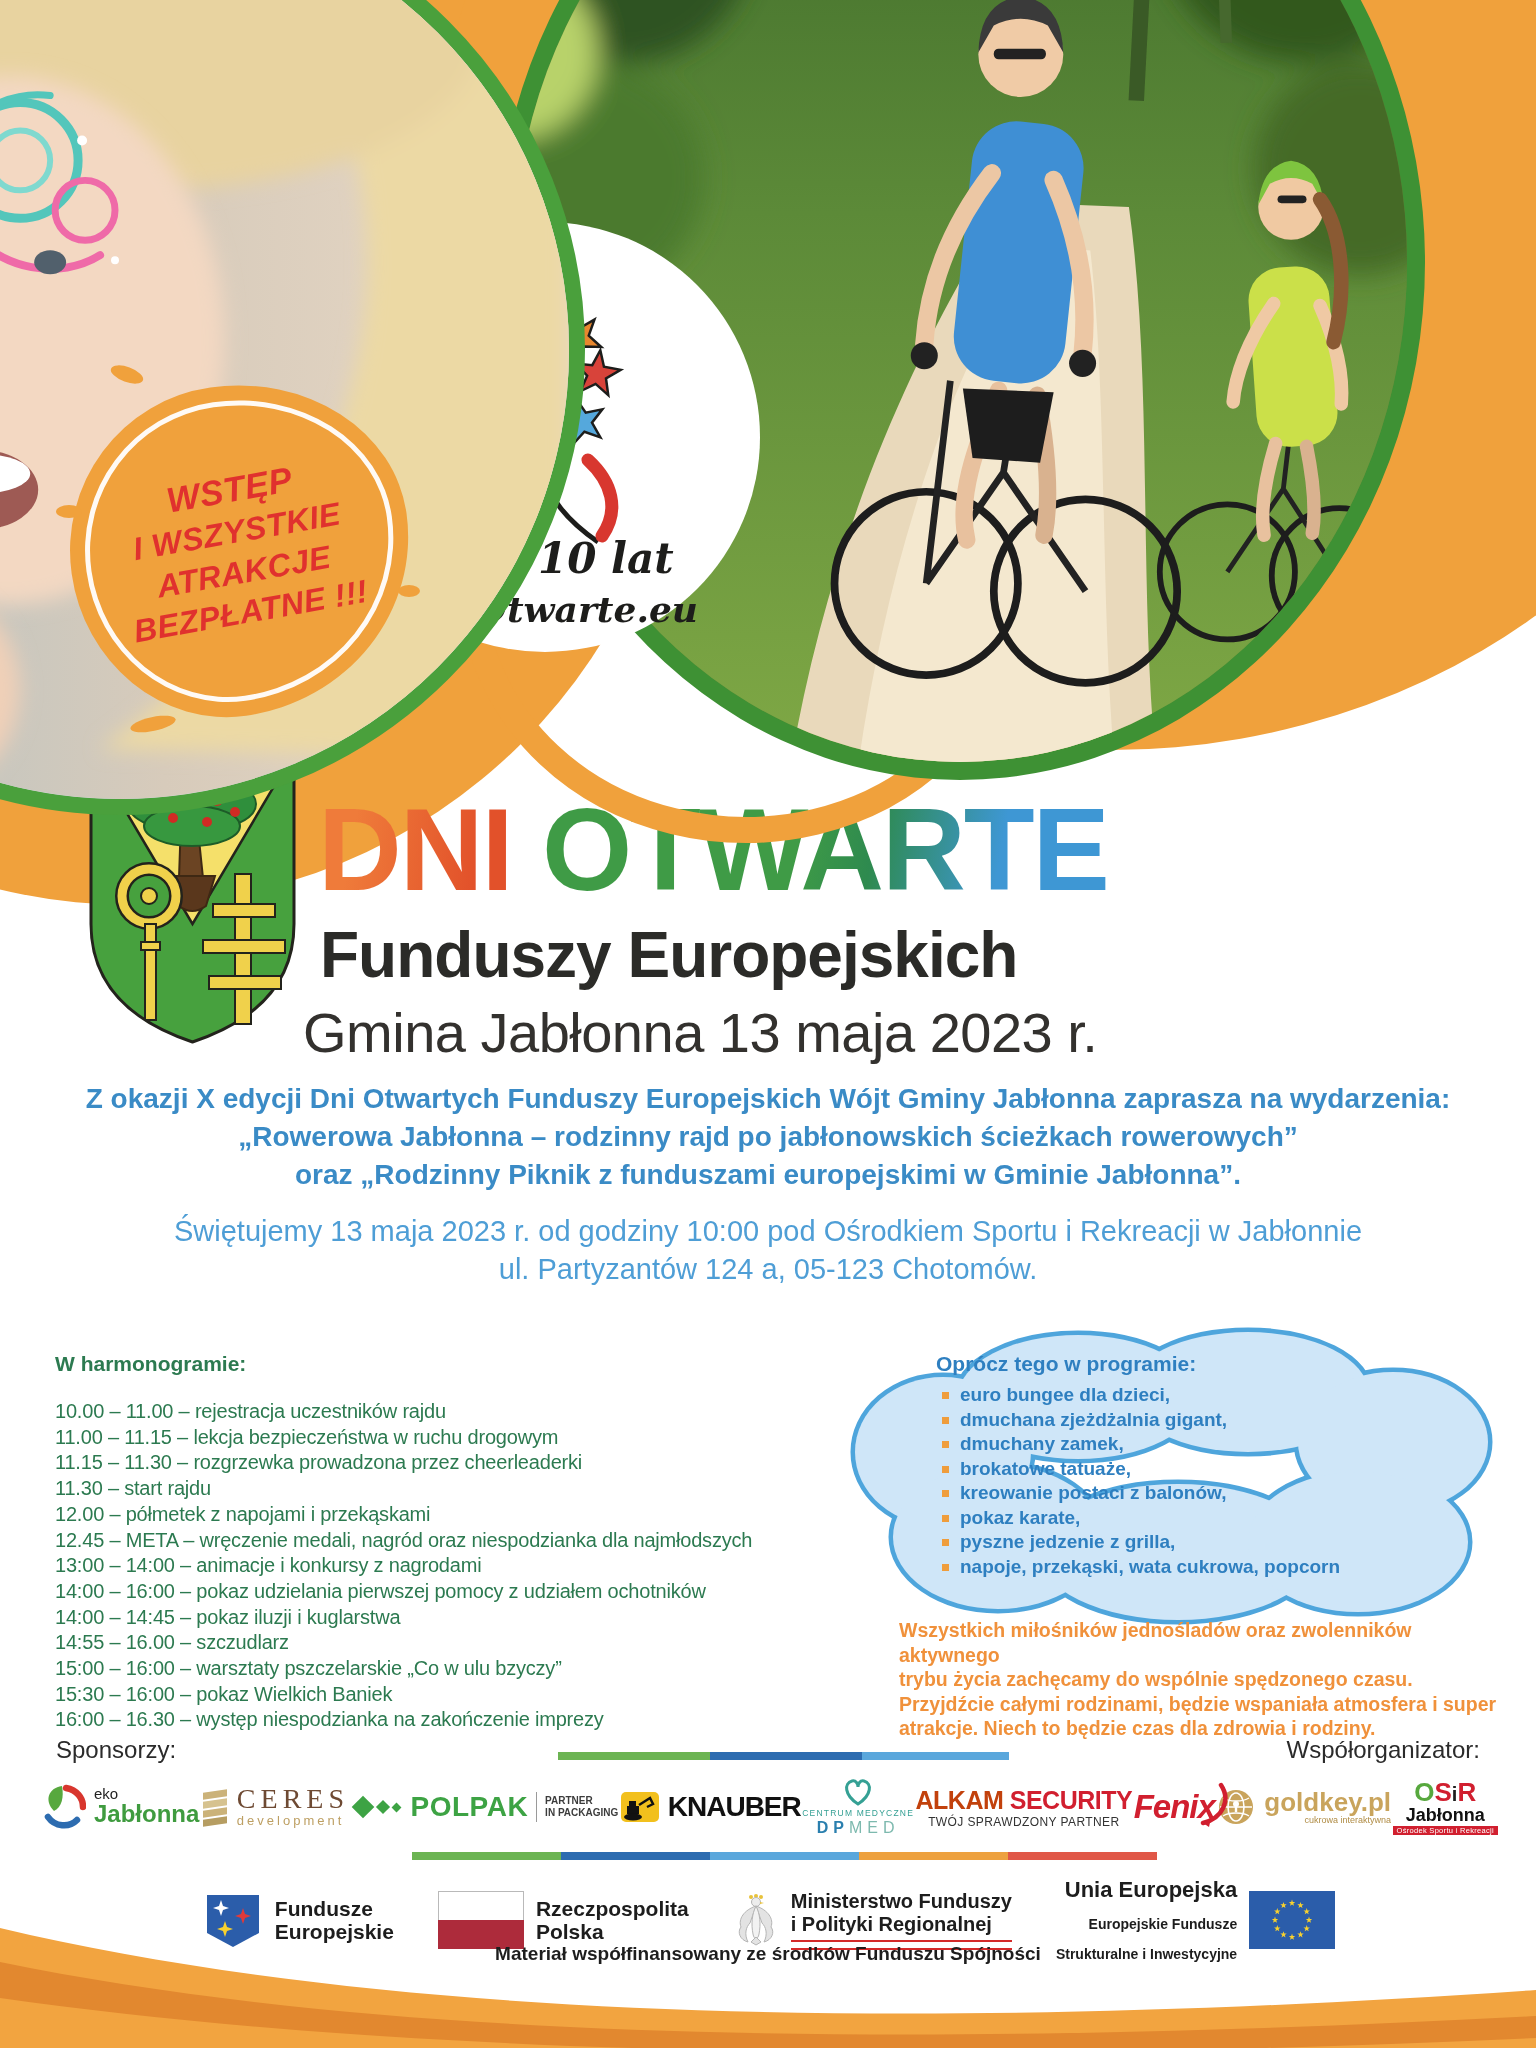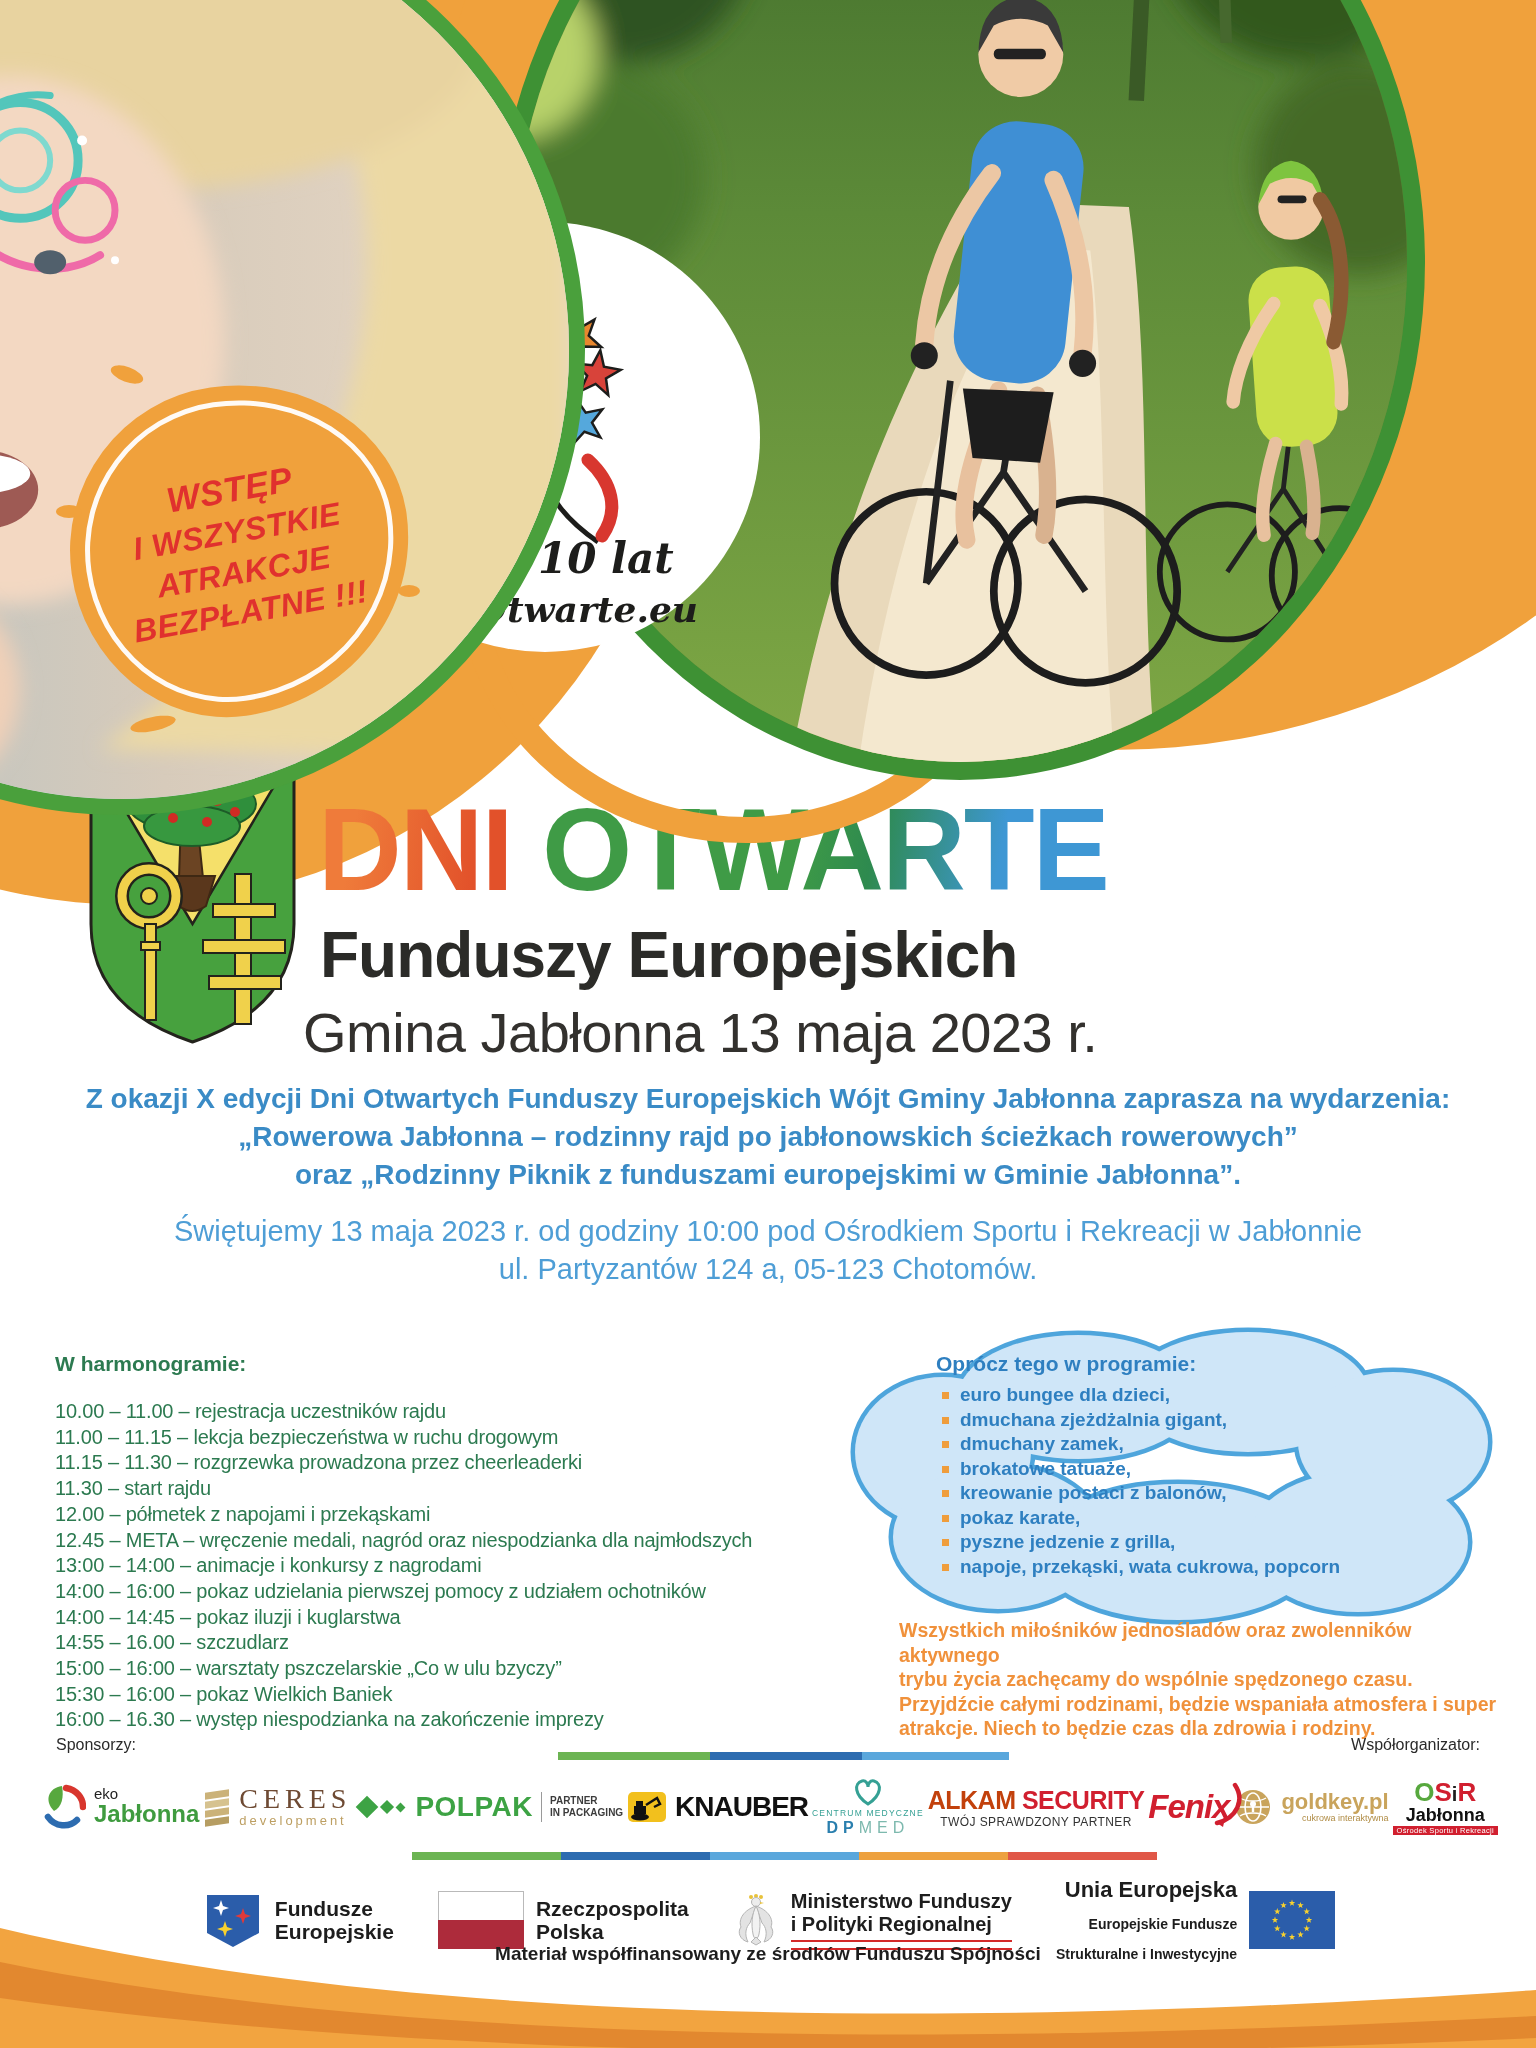--- a/index.html
+++ b/index.html
@@ -59,21 +59,21 @@
   .cloud-h{font-size:21px;font-weight:700;color:#2E7FC0;margin-bottom:7px;}
   .cl-row{display:flex;align-items:flex-start;}
   .cl-b{width:7px;height:7px;background:#EF9D3C;margin:9px 11px 0 6px;flex:0 0 auto;}
   .cl-t{font-size:19px;font-weight:700;color:#2E7FC0;line-height:24.5px;}
 
   
   .encourage{left:852px;top:1618px;width:648px;}
   .encourage div{font-size:19.5px;font-weight:700;color:#F0913B;line-height:24.5px;margin-left:47px;}
 
   
-  .sp-label{top:1736px;font-size:16px;color:#2b2b2b;}
+  .sp-label{top:1736px;font-size:24px;color:#2b2b2b;}
   .div1{left:558px;top:1752px;width:451px;height:8px;display:flex;}
   .div2{left:412px;top:1852px;width:745px;height:8px;display:flex;}
   .seg{height:100%;}
   .sp-row{left:38px;right:38px;top:1772px;height:70px;display:flex;align-items:center;justify-content:space-between;}
   .sp{display:flex;align-items:center;gap:8px;}
   .eko1{font-size:15px;color:#222;line-height:1;}
   .eko2{font-size:24px;font-weight:700;color:#3F9B3F;line-height:1.1;}
   .ceres-n{font-family:"Liberation Serif",serif;font-size:28px;color:#6E4A33;letter-spacing:5px;line-height:1;}
   .ceres-s{font-size:13px;color:#BD9F62;letter-spacing:3px;line-height:1.3;}
   .pp-n{font-size:28px;font-weight:700;color:#3DA344;letter-spacing:.5px;}
@@ -83,21 +83,21 @@
   .dp-col{display:flex;flex-direction:column;align-items:center;gap:1px;}
   .dp-top{font-size:8.5px;color:#35A094;letter-spacing:1.2px;}
   .dp-strong{font-size:16px;font-weight:700;color:#2A7FAE;letter-spacing:5px;}
   .dp-light{font-size:16px;font-weight:400;color:#7DB9AE;letter-spacing:5px;}
   .al-col{display:flex;flex-direction:column;align-items:center;}
   .al-1{font-size:25px;font-weight:700;color:#c2410c;letter-spacing:-.5px;}
   .al-2{font-size:25px;font-weight:700;color:#D11F2F;letter-spacing:-.5px;}
   .al-t{font-size:12px;color:#333;letter-spacing:.4px;}
   .fx{position:relative;}
   .fx-n{font-size:33px;font-weight:700;font-style:italic;color:#D11F2F;letter-spacing:-1px;}
-  .gk-n{font-size:22px;font-weight:600;color:#C9A45C;line-height:1;}
+  .gk-n{font-size:26px;font-weight:600;color:#C9A45C;line-height:1;}
   .gk-t{font-size:9px;color:#B08C45;text-align:right;}
   .os-col{display:flex;flex-direction:column;align-items:center;line-height:1;}
   .os-n{font-size:26px;font-weight:700;}
   .os-o{color:#57A83E;} .os-s{color:#D11F2F;} .os-i{color:#1D1D1D;font-size:20px;} .os-r{color:#D11F2F;}
   .os-2{font-size:18px;font-weight:700;color:#111;margin-top:1px;}
   .os-t{font-size:7.5px;color:#fff;background:#D11F2F;padding:1px 4px;margin-top:2px;letter-spacing:.3px;}
 
   
   .eu-row{left:0;right:0;top:1877px;display:flex;align-items:center;justify-content:center;gap:44px;}
   .eu-item{display:flex;align-items:center;gap:12px;}

